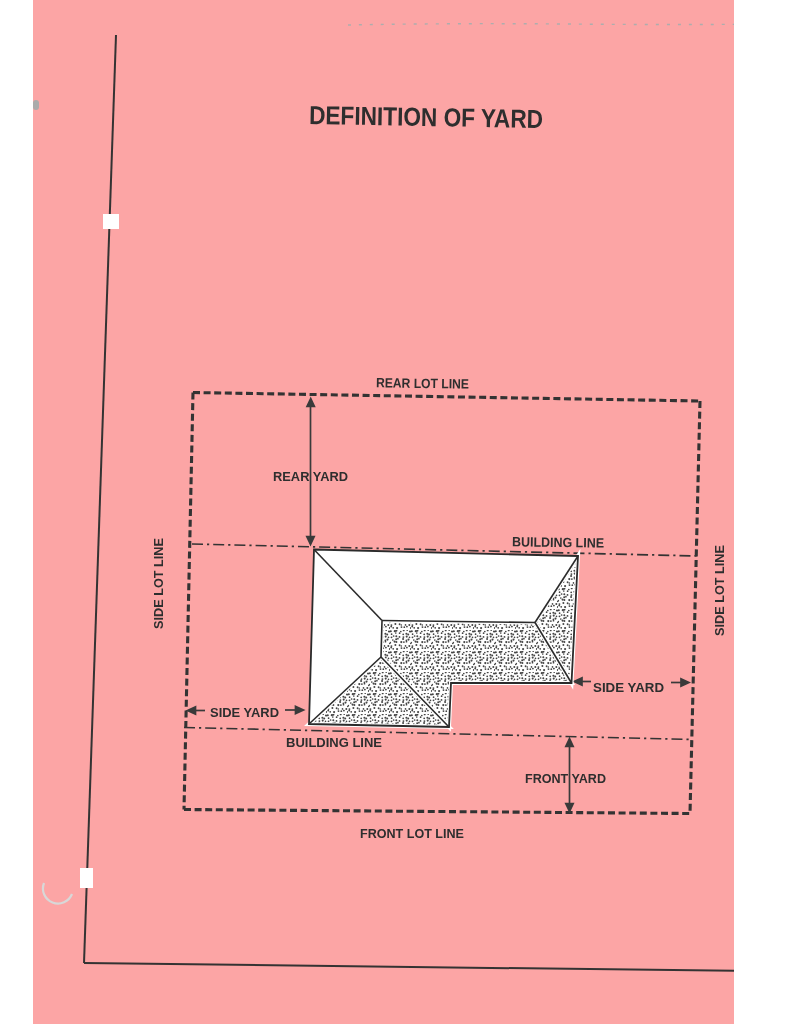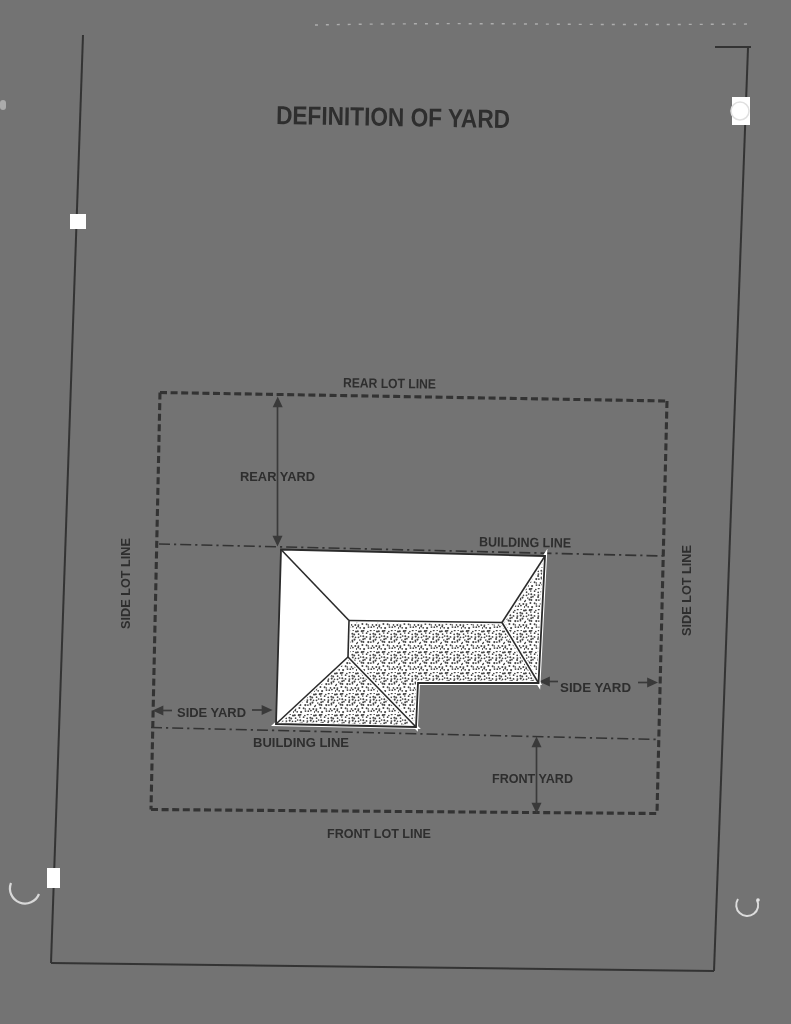--- a/index.html
+++ b/index.html
@@ -1,16 +1,16 @@
 <!DOCTYPE html>
 <html><head>
 <meta charset="utf-8">
 <style>
   html,body{margin:0;padding:0;background:#ffffff;}
-  .page{position:relative;width:791px;height:1024px;background:#737373;overflow:hidden;}
+  .page{position:relative;width:701px;height:1024px;background:#fca5a5;overflow:hidden;margin-left:33px;}
   svg{filter:blur(0.3px);}
   svg text{font-family:"Liberation Sans",sans-serif;font-weight:bold;fill:#2e2e2e;}
 </style>
 </head>
 <body>
 <div class="page">
 <svg width="791" height="1024" viewBox="0 0 791 1024">
   <defs>
 
     <pattern id="st" width="21" height="21" patternUnits="userSpaceOnUse">

